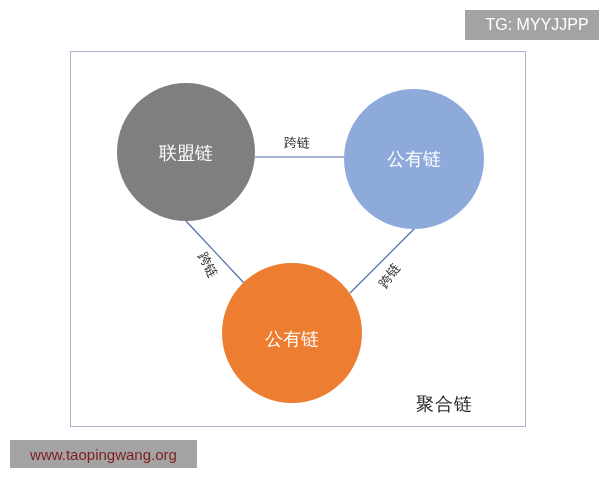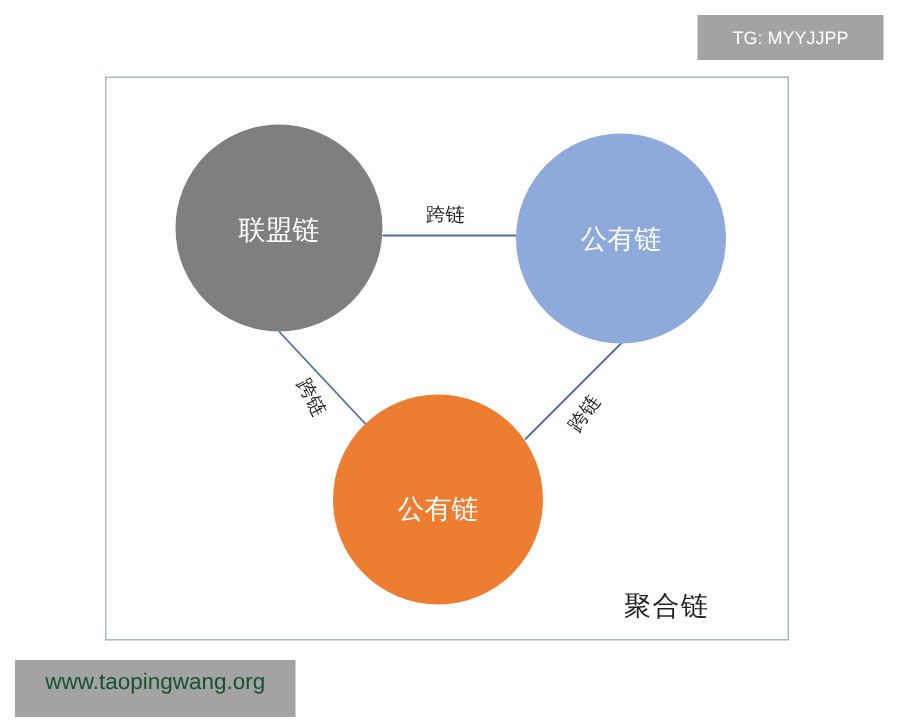--- a/index.html
+++ b/index.html
@@ -5,23 +5,23 @@
   html, body { margin:0; padding:0; }
   body { width:600px; height:480px; background:#ffffff; position:relative; overflow:hidden;
          font-family:"DejaVu Sans","Liberation Sans",sans-serif; }
   .frame { position:absolute; left:70px; top:51px; width:456px; height:376px;
            border:1.5px solid #a9b6cc; box-sizing:border-box; }
   svg.diagram { position:absolute; left:0; top:0; width:600px; height:480px; }
   .node-label { font-size:18px; fill:#ffffff; }
   .edge-label { font-size:13px; fill:#222222; }
   .caption { position:absolute; left:416px; top:392px; font-size:18px; color:#222; letter-spacing:1px;text-align:center; }
   .wm-top { position:absolute; left:465px; top:10px; width:124px; height:30px; background:#a3a3a3;
-            color:#ffffff; font-family:"Liberation Sans",sans-serif; font-size:12px; line-height:30px; text-align:center; }
-  .wm-bottom { position:absolute; left:10px; top:440px; width:187px; height:38px; background:#a3a3a3;
-               color:#14532d; font-family:"Liberation Sans",sans-serif; font-size:15px; line-height:30px; text-align:center; }
+            color:#ffffff; font-family:"Liberation Sans",sans-serif; font-size:16px; line-height:30px; text-align:center;padding-left:10px; }
+  .wm-bottom { position:absolute; left:10px; top:440px; width:187px; height:28px; background:#a3a3a3;
+               color:#7f1d1d; font-family:"Liberation Sans",sans-serif; font-size:15px; line-height:30px; text-align:center; }
 </style>
 </head>
 <body>
 
 <div class="frame"></div>
 
 <svg class="diagram" viewBox="0 0 600 480">
 
   <line x1="255" y1="157" x2="344" y2="157" stroke="#4a6fa5" stroke-width="1.2"></line>
   <line x1="186" y1="221" x2="244" y2="283" stroke="#4a6fa5" stroke-width="1.2"></line>

